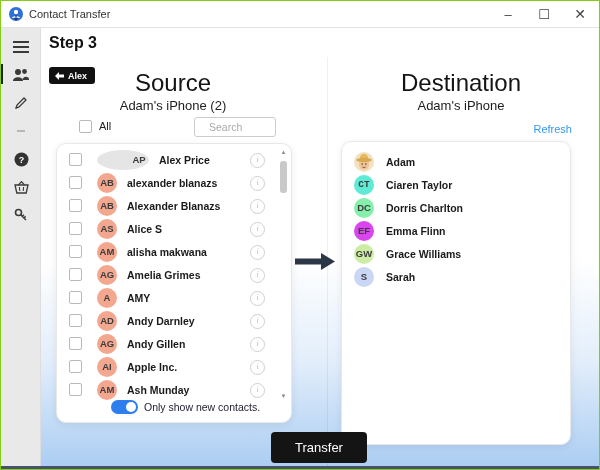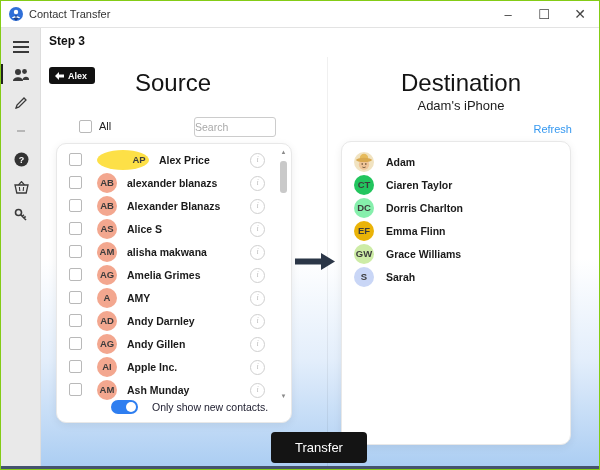--- a/index.html
+++ b/index.html
@@ -19,36 +19,36 @@
            border-right:1px solid #ddd;box-sizing:border-box;}
   .side-item{position:absolute;left:0;width:40px;height:26px;display:flex;align-items:center;justify-content:center;}
   .side-item svg{display:block;}
   .active-bar{position:absolute;left:0;top:36px;width:2px;height:20px;background:#222;}
   
   .main-bg{position:absolute;left:40px;top:27px;width:560px;height:443px;
            background:linear-gradient(180deg,#ffffff 0%,#ffffff 52%,#e3eefb 75%,#a9ccf2 100%);}
   .v-divider{position:absolute;left:326px;top:56px;width:1px;height:409px;background:rgba(0,0,0,0.06);}
   .bottom-strip{position:absolute;left:0;top:465px;width:600px;height:5px;background:#45536e;}
   
-  .step-heading{position:absolute;left:48px;top:33px;font-size:12px;font-weight:bold;color:#111;}
+  .step-heading{position:absolute;left:48px;top:33px;font-size:16px;font-weight:bold;color:#111;}
   .step-desc{position:absolute;left:48px;top:48px;font-size:11px;color:#222;}
   
   .back-btn{position:absolute;left:48px;top:66px;height:17px;padding:0 8px 0 6px;background:#111;
             border-radius:3px;display:flex;align-items:center;gap:4px;cursor:pointer;}
   .back-btn span{color:#fff;font-size:9px;font-weight:bold;}
   
   .col-title{position:absolute;top:68px;width:248px;text-align:center;font-size:24px;color:#141414;}
   .col-sub{position:absolute;top:97px;width:248px;text-align:center;font-size:13px;color:#1c1c1c;}
   .src-x{left:48px;} .dst-x{left:336px;}
   
   .all-wrap{position:absolute;left:78px;top:119px;display:flex;align-items:flex-start;gap:7px;}
   .checkbox{width:13px;height:13px;background:#fff;border:1px solid #b9b9b9;border-radius:2px;box-sizing:border-box;}
   .all-label{font-size:11px;color:#222;}
   .search-input{position:absolute;left:193px;top:116px;width:82px;height:20px;border:1px solid #ccc;
-                border-radius:3px;font-size:10.5px;padding:0 0;box-sizing:border-box;color:#333;
+                border-radius:3px;font-size:10.5px;padding:0 14px;box-sizing:border-box;color:#333;
                 font-family:"Liberation Sans",sans-serif;outline:none;}
   .search-input::placeholder{color:#a9a9a9;}
   
   .card{position:absolute;background:#fff;border:1px solid #e8e8e8;border-radius:10px;
         box-shadow:0 2px 8px rgba(0,0,0,0.07);box-sizing:border-box;}
   .src-card{left:55px;top:142px;width:236px;height:280px;}
   .dst-card{left:340px;top:140px;width:230px;height:304px;}
   
   .src-list{position:absolute;left:0;top:4px;width:100%;height:252px;overflow:hidden;}
   .src-row{position:relative;height:23px;display:flex;align-items:center;padding-left:12px;}
@@ -58,21 +58,21 @@
   .cname{font-size:10.5px;font-weight:bold;color:#1a1a1a;margin-left:10px;white-space:nowrap;}
   .info-icon{position:absolute;right:26px;top:5px;width:13px;height:13px;border:1px solid #cfcfcf;
              border-radius:50%;color:#bdbdbd;font-size:8px;line-height:12px;text-align:center;
              font-family:"Liberation Serif",serif;font-style:italic;}
   
   .scrollbar{position:absolute;right:3px;top:5px;width:9px;height:250px;}
   .sb-arrow{position:absolute;left:0;width:9px;font-size:6px;color:#8a8a8a;text-align:center;}
   .sb-up{top:0;} .sb-down{bottom:0;}
   .sb-thumb{position:absolute;left:1px;top:12px;width:7px;height:32px;background:#c9c9c9;border-radius:3px;}
   
-  .toggle-row{position:absolute;left:10px;bottom:8px;display:flex;align-items:center;gap:14px;padding-left:44px;}
+  .toggle-row{position:absolute;left:10px;bottom:8px;display:flex;align-items:center;gap:6px;padding-left:44px;}
   .toggle{width:27px;height:14px;border-radius:7px;position:relative;}
   .toggle .knob{position:absolute;right:2px;top:2px;width:10px;height:10px;border-radius:50%;background:#fff;}
   .toggle-label{font-size:10.5px;color:#223;}
   
   .dst-list{position:absolute;left:0;top:8px;width:100%;}
   .dst-row{position:relative;height:23px;display:flex;align-items:center;padding-left:12px;}
   .dst-row .cname{margin-left:12px;}
   .photo-avatar{display:none;}
   .is-photo .photo-avatar{display:block;}
   
@@ -157,36 +157,37 @@
   <div class="step-heading">Step 3</div>
 
   <div class="back-btn">
     <svg width="9" height="8" viewBox="0 0 9 8">
       <path d="M4 0 L4 2.5 L9 2.5 L9 5.5 L4 5.5 L4 8 L0 4 Z" fill="#fff"></path>
     </svg>
     <span>Alex</span>
   </div>
 
   <div class="col-title src-x">Source</div>
+  <div class="col-sub src-x">Adam's iPhone (2)</div>
   <div class="col-title dst-x">Destination</div>
   <div class="col-sub dst-x">Adam's iPhone</div>
 
   <div class="all-wrap">
     <span class="checkbox"></span>
     <span class="all-label">All</span>
   </div>
   <input class="search-input" type="text" placeholder="Search" style="">
 
   <div class="refresh-link" style="color: rgb(53, 152, 240);">Refresh</div>
 
   <div class="card src-card">
     <div class="src-list" id="src-list">
   <div class="src-row">
     <span class="checkbox"></span>
-    <span class="avatar" style="background: #fde047; padding-left: 32px;">AP</span>
+    <span class="avatar" style="background: #e5e5e5; padding-left: 32px;">AP</span>
     <span class="cname">Alex Price</span>
     <span class="info-icon">i</span>
   </div>
 
   <div class="src-row">
     <span class="checkbox"></span>
     <span class="avatar" style="background: rgb(243, 167, 143);">AB</span>
     <span class="cname">alexander blanazs</span>
     <span class="info-icon">i</span>
   </div>
@@ -282,33 +283,33 @@
       <circle cx="12" cy="7" r="5" fill="#e6bb5c"></circle>
       <ellipse cx="12" cy="9.5" rx="9.5" ry="2.6" fill="#d9a94f"></ellipse>
       <circle cx="9.8" cy="14.5" r="0.9" fill="#4a3520"></circle>
       <circle cx="14.2" cy="14.5" r="0.9" fill="#4a3520"></circle>
       <path d="M10 18 Q12 19.5 14 18" stroke="#4a3520" stroke-width="0.8" fill="none"></path>
     </svg>
     <span class="cname">Adam</span>
   </div>
 
   <div class="dst-row">
-    <span class="avatar avatar-bg" style="background: #22c55e;">CT</span>
+    <span class="avatar avatar-bg" style="background: #5eead4; font-family: Liberation Mono, monospace;">CT</span>
 
     <span class="cname">Ciaren Taylor</span>
   </div>
 
   <div class="dst-row">
     <span class="avatar avatar-bg" style="background: #86efac;">DC</span>
 
     <span class="cname">Dorris Charlton</span>
   </div>
 
   <div class="dst-row">
-    <span class="avatar avatar-bg" style="background: #eab308;">EF</span>
+    <span class="avatar avatar-bg" style="background: #d946ef;">EF</span>
 
     <span class="cname">Emma Flinn</span>
   </div>
 
   <div class="dst-row">
     <span class="avatar avatar-bg" style="background: rgb(205, 236, 166);">GW</span>
 
     <span class="cname">Grace Williams</span>
   </div>
 

